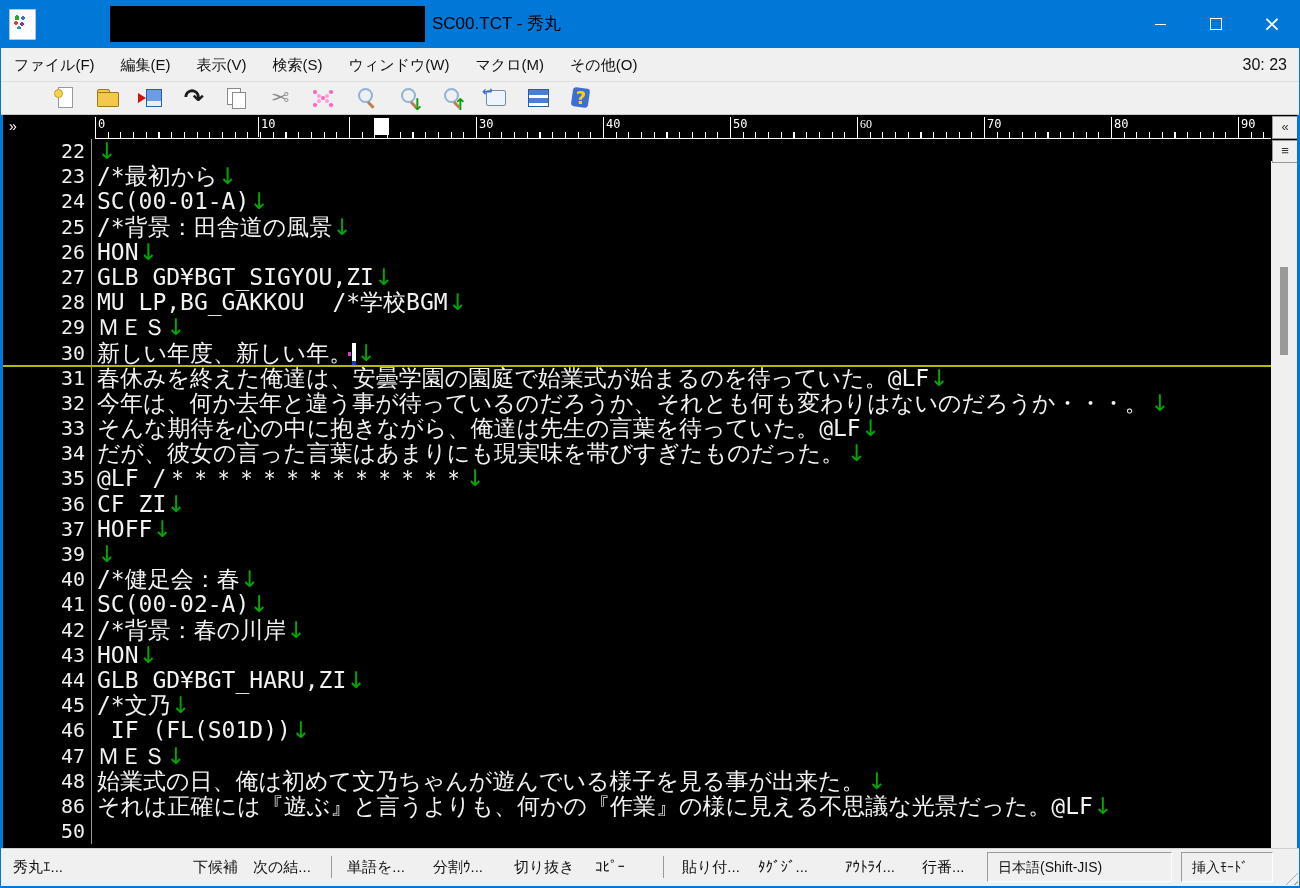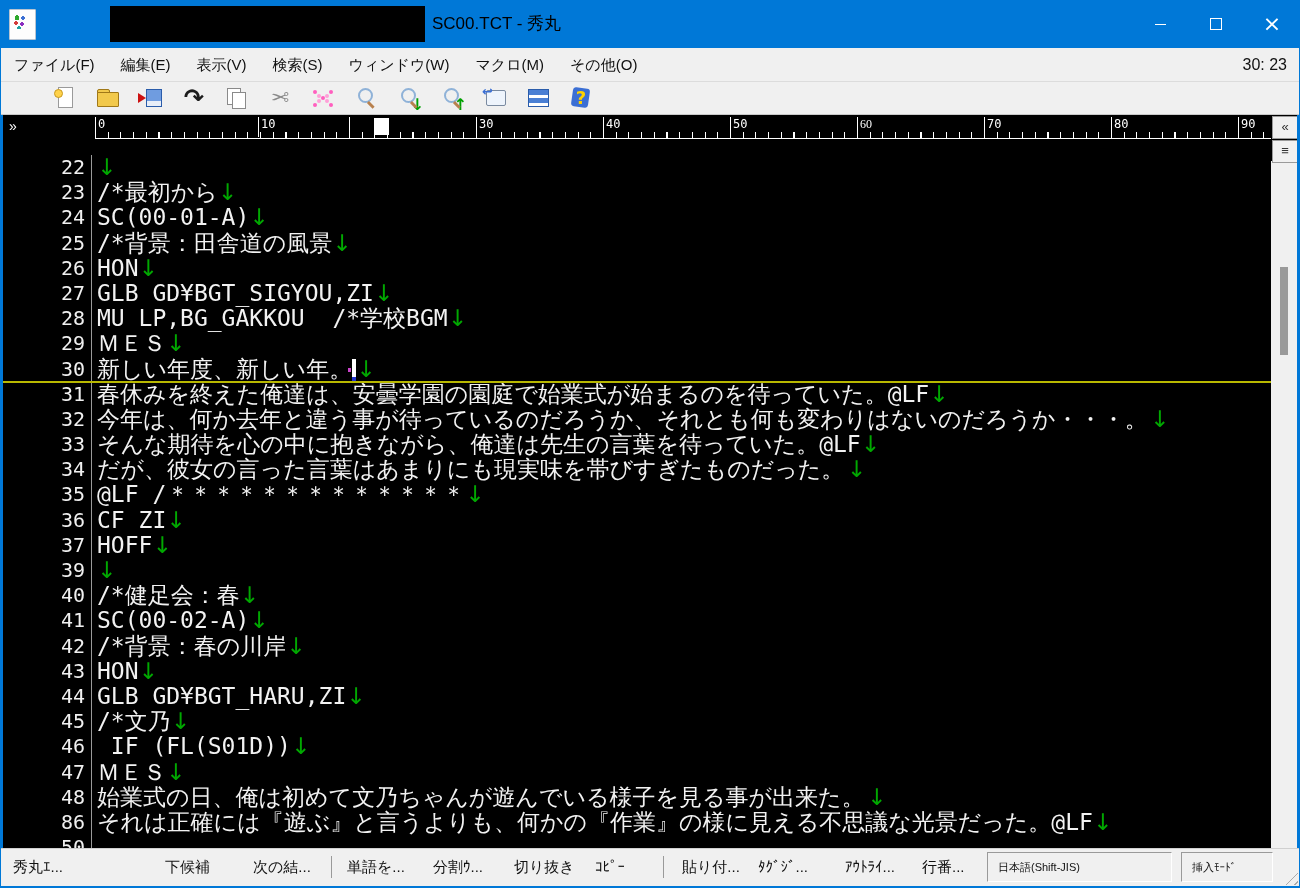--- a/index.html
+++ b/index.html
@@ -64,52 +64,52 @@
   .fold{position:absolute;left:6px;top:1px;color:#fff;font-size:14px;line-height:20px;z-index:3;}
   .scale{position:absolute;left:92px;top:0;width:1176px;height:23px;border-bottom:1px solid #fff;}
   .ticks{position:absolute;left:0;bottom:0;width:100%;height:6px;
     background:repeating-linear-gradient(90deg,#fff 0 1px,transparent 1px 12.7px);}
   .rnum{position:absolute;top:2px;height:20px;border-left:1px solid #fff;padding-left:2px;
     color:#fff;font-size:12px;line-height:14px;font-family:"DejaVu Sans Mono","Liberation Mono",monospace;}
   .cursor-marker{position:absolute;left:279px;top:3px;width:15px;height:17px;background:#fff;}
   .ruler-btns{position:absolute;right:0;top:0;width:26px;z-index:4;}
   .rbtn{width:24px;height:21px;margin:1px 0 0 1px;background:#f0f0f0;border:1px solid #9a9a9a;
     text-align:center;line-height:20px;font-size:13px;color:#333;}
-  .lines{position:absolute;left:0;top:40px;width:1268px;height:709px;overflow:hidden;}
+  .lines{position:absolute;left:0;top:24px;width:1268px;height:709px;overflow:hidden;}
   .row{display:flex;height:25.2px;line-height:25.2px;position:relative;
     font-family:"DejaVu Sans Mono","Liberation Mono",monospace;}
   .row.cursor-line::after{content:"";position:absolute;left:0;right:0;bottom:-1px;height:2px;background:#b8b800;z-index:2;}
   .lnum{width:82px;flex:none;text-align:right;padding-right:6px;color:#f0f0f0;font-size:20px;}
   .lsep{width:1px;flex:none;background:#9a9a9a;}
   .ltext{padding-left:5px;color:#f2f2f2;font-size:23px;white-space:pre;}
   .arr{color:#00a800;font-family:"DejaVu Sans",sans-serif;}
   .arr.wide{display:inline-block;width:24px;text-align:center;}
   .caret{display:inline-block;width:4px;height:22px;background:#fff;vertical-align:-4px;position:relative;}
   .caret::after{content:"";position:absolute;left:0;bottom:0;width:4px;height:4px;background:#2233cc;}
   .caret::before{content:"";position:absolute;left:-4px;top:9px;width:3px;height:4px;background:#cc44cc;}
   .scrollbar{position:absolute;right:0;top:46px;width:26px;height:687px;background:#f0f0f0;}
   .thumb{position:absolute;left:9px;top:106px;width:8px;height:88px;background:#9a9a9a;}
   
   .statusbar{position:absolute;left:1px;top:848px;width:1298px;height:37px;background:#f0f0f0;border-top:1px solid #d0d0d0;}
   .fcell{position:absolute;top:0;height:36px;line-height:36px;font-size:15px;color:#111;white-space:nowrap;}
   .fcell:nth-of-type(1){left:12px}
-  .fcell:nth-of-type(2){left:164px}
+  .fcell:nth-of-type(2){left:192px}
   .fcell:nth-of-type(3){left:252px}
   .fcell:nth-of-type(4){left:346px}
   .fcell:nth-of-type(5){left:432px}
   .fcell:nth-of-type(6){left:513px}
   .fcell:nth-of-type(7){left:594px}
   .fcell:nth-of-type(8){left:681px}
   .fcell:nth-of-type(9){left:757px}
   .fcell:nth-of-type(10){left:844px}
   .fcell:nth-of-type(11){left:921px}
   .ssep{position:absolute;top:7px;width:1px;height:22px;background:#9a9a9a;}
   .ssep.s1{left:330px}
   .ssep.s2{left:662px}
-  .sbox{position:absolute;top:3px;height:28px;line-height:28px;font-size:11px;color:#111;
+  .sbox{position:absolute;top:3px;height:28px;line-height:28px;font-size:14px;color:#111;
     border:1px solid;border-color:#9a9a9a #fff #fff #9a9a9a;padding:0 10px;white-space:nowrap;}
   .sbox.enc{left:986px;width:163px;}
   .sbox.ins{left:1180px;width:70px;}
   .grip{position:absolute;right:1px;bottom:1px;width:17px;height:17px;
     background:repeating-linear-gradient(135deg,transparent 0 3px,#aaa 3px 4px,transparent 4px 6px);
     clip-path:polygon(100% 0,100% 100%,0 100%);}
 </style>
 </head>
 <body>
 

